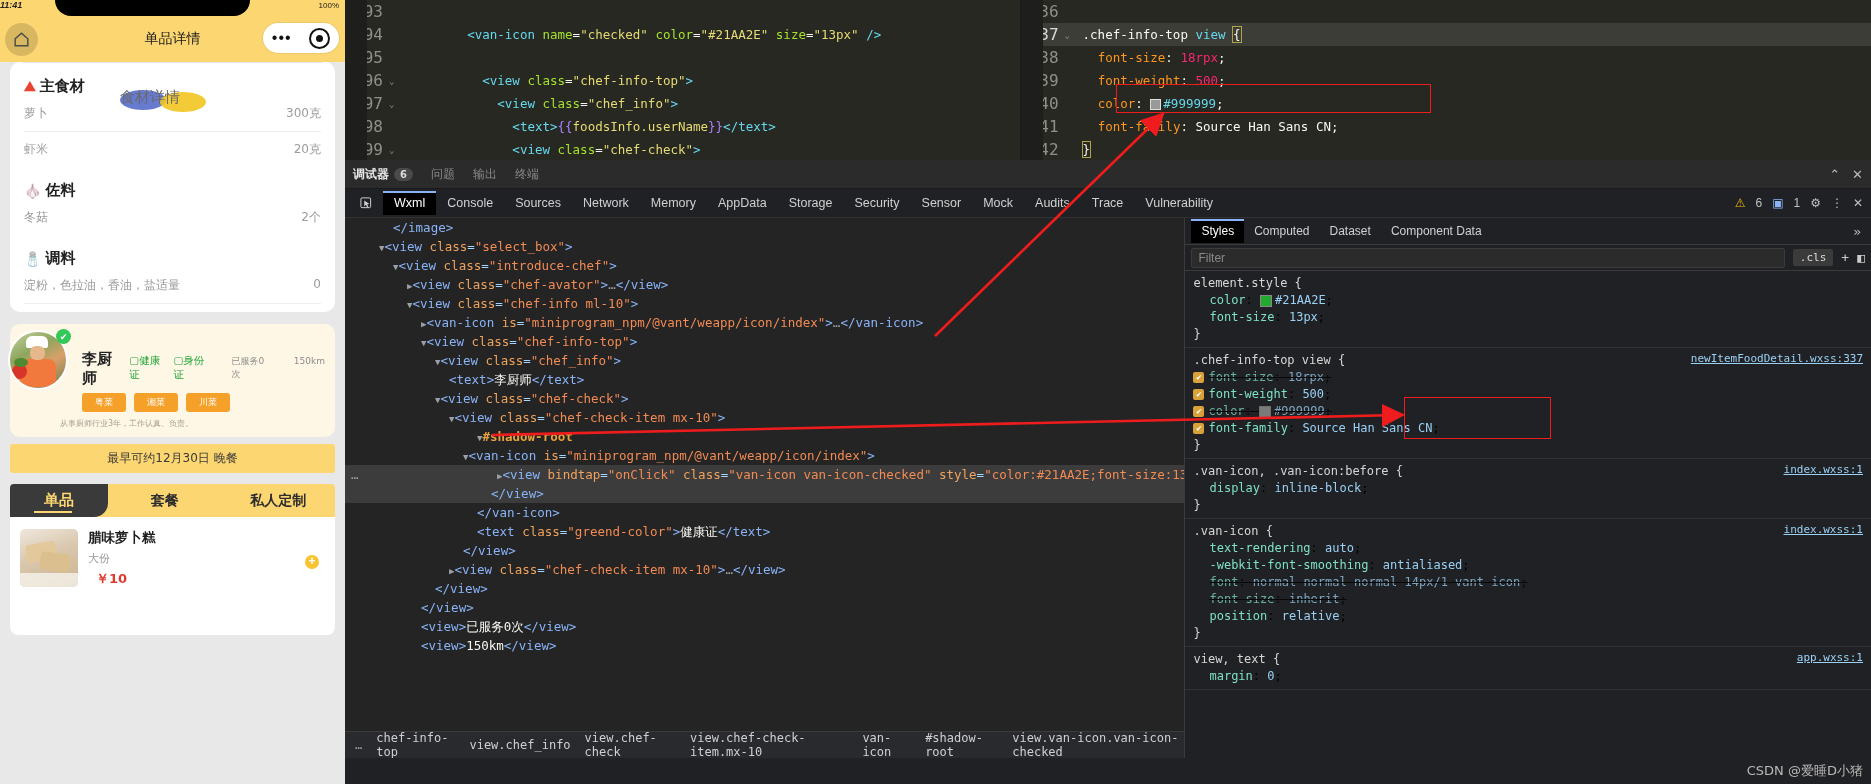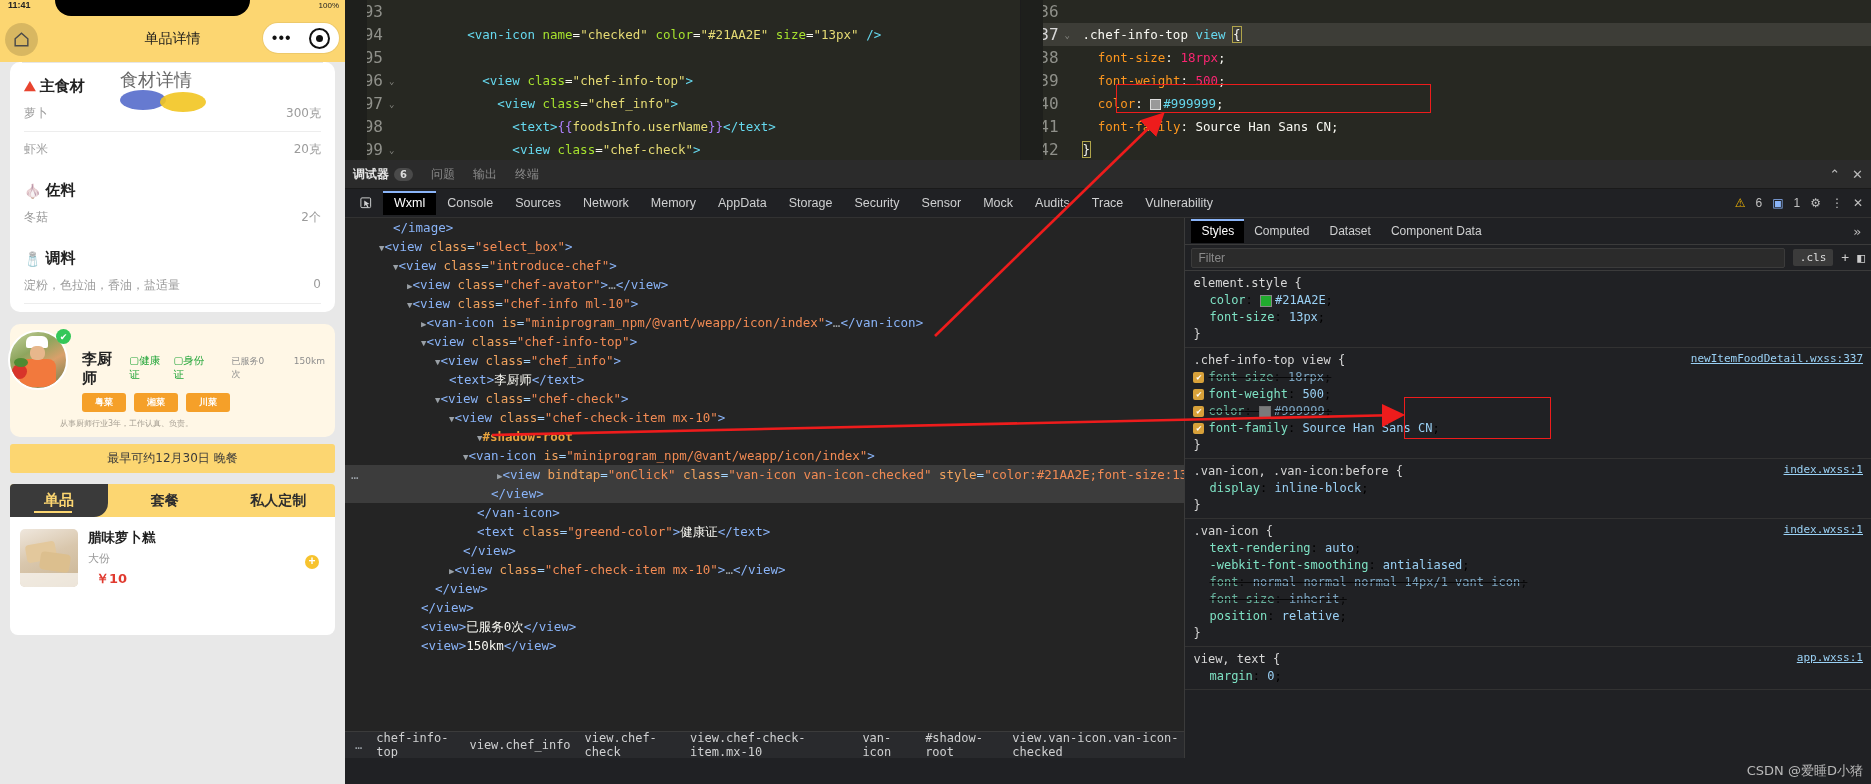--- a/index.html
+++ b/index.html
@@ -3,35 +3,35 @@
 <meta charset="utf-8">
 <style>
   html,body{margin:0;padding:0;background:#1e1e1e;}
   body{width:1871px;height:784px;overflow:hidden;font-family:"Liberation Sans",sans-serif;}
   .root{position:relative;width:1871px;height:784px;background:#252526;}
 
   
   .sim{position:absolute;left:0;top:0;width:345px;height:784px;background:#ffffff;overflow:hidden;}
   .sim-statusbar{height:16px;background:#fcd671;position:relative;}
   .sim-notch{position:absolute;left:55px;top:-8px;width:195px;height:24px;background:#000;border-radius:0 0 16px 16px;}
-  .sim-statusbar .st-left{position:absolute;left:8px;top:0px;font-size:9px;color:#222;font-weight:bold;}
+  .sim-statusbar .st-left{position:absolute;left:0;top:0px;font-size:9px;color:#222;font-weight:bold;font-style:italic;}
   .sim-statusbar .st-right{position:absolute;right:6px;top:1px;font-size:8px;color:#222;}
   .sim-nav{height:46px;background:#fcd671;display:flex;align-items:center;position:relative;}
   .home-btn{width:33px;height:33px;border-radius:50%;background:rgba(0,0,0,0.14);margin-left:5px;display:flex;align-items:center;justify-content:center;}
   .home-btn svg{width:19px;height:19px;}
   .sim-title{position:absolute;left:0;right:0;text-align:center;font-size:14px;color:#1a1a1a;font-family:"DejaVu Sans",sans-serif;}
   .caps{position:absolute;right:6px;top:7px;width:76px;height:30px;border-radius:16px;background:#fff;display:flex;align-items:center;justify-content:space-around;box-shadow:0 0 0 1px rgba(0,0,0,.06);}
   .caps .dots{font-size:16px;letter-spacing:1px;color:#111;line-height:10px;}
   .caps .tgt{width:17px;height:17px;border-radius:50%;border:2px solid #111;display:flex;align-items:center;justify-content:center;}
   .caps .tgt i{width:7px;height:7px;background:#111;border-radius:50%;display:block;}
 
   .sim-body{position:relative;background:#e8e8e8;height:722px;}
   .card{background:#fff;border-radius:10px;margin:0 10px;padding:0 14px 8px 14px;position:relative;}
   .card .hr-top{height:1px;background:#e6e6e6;margin:0 -2px;}
-  .watermark{position:absolute;left:110px;top:6px;font-size:18px;color:#6a6a6a;font-family:"DejaVu Sans",sans-serif;}
+  .watermark{position:absolute;left:110px;top:26px;font-size:15px;color:#6a6a6a;font-family:"DejaVu Sans",sans-serif;}
   .wm-blue{position:absolute;left:110px;top:28px;width:46px;height:20px;border-radius:50%;background:#4b63c8;opacity:.85;}
   .wm-yellow{position:absolute;left:150px;top:30px;width:46px;height:20px;border-radius:50%;background:#f2c521;opacity:.9;}
   .sec-title{display:flex;align-items:center;gap:4px;font-size:15px;font-weight:bold;color:#222;padding-top:14px;font-family:"DejaVu Sans",sans-serif;position:relative;z-index:3;}
   .ing-row{display:flex;justify-content:space-between;font-size:12px;color:#9b9b9b;padding:9px 0;border-bottom:1px solid #ededed;font-family:"DejaVu Sans",sans-serif;}
   .ing-row.last{border-bottom:none;}
   .ic-red{color:#e8442f;font-size:14px;}
 
   .chef-card{margin:12px 10px 0 10px;background:#fff7e6;border-radius:10px;padding:10px 10px 8px 10px;position:relative;min-height:72px;}
   .chef-avatar{position:absolute;left:-2px;top:6px;width:56px;height:56px;border-radius:50%;overflow:hidden;border:2px solid #fff;background:linear-gradient(150deg,#c7d4a0 0%,#8ea55e 35%,#d9a06b 60%,#6c7b4a 100%);}
   .chef-avatar .hat{position:absolute;left:16px;top:4px;width:22px;height:12px;background:#fff;border-radius:6px 6px 2px 2px;}
@@ -39,21 +39,21 @@
   .chef-avatar .body{position:absolute;left:10px;top:27px;width:36px;height:28px;background:#f2793d;border-radius:8px 8px 0 0;}
   .chef-avatar .tom{position:absolute;left:2px;top:32px;width:15px;height:15px;border-radius:50%;background:#d8342a;}
   .chef-avatar .leaf{position:absolute;left:4px;top:26px;width:14px;height:9px;border-radius:50%;background:#4f8a32;}
   .verified{position:absolute;left:46px;top:5px;width:15px;height:15px;border-radius:50%;background:#34c759;display:flex;align-items:center;justify-content:center;color:#fff;font-size:9px;}
   .chef-line1{margin-left:62px;display:flex;align-items:baseline;gap:7px;padding-top:16px;}
   .chef-name{font-size:15px;font-weight:bold;color:#222;font-family:"DejaVu Sans",sans-serif;}
   .badge-green{font-size:10.5px;color:#24a63a;font-family:"DejaVu Sans",sans-serif;}
   .chef-served{font-size:9px;color:#8d8d8d;margin-left:14px;font-family:"DejaVu Sans",sans-serif;}
   .chef-km{font-size:9px;color:#8d8d8d;margin-left:18px;font-family:"DejaVu Sans",sans-serif;}
   .tags{margin-left:62px;display:flex;gap:8px;margin-top:5px;}
-  .tag{background:#f5a029;color:#fff;font-size:9px;border-radius:3px;padding:3px 13px;font-family:"DejaVu Sans",sans-serif;font-weight:bold;}
+  .tag{background:#f5a029;color:#fff;font-size:9px;border-radius:3px;padding:3px 13px;font-family:"DejaVu Sans",sans-serif;}
   .chef-desc{margin-left:40px;margin-top:6px;font-size:8px;color:#a7a094;font-family:"DejaVu Sans",sans-serif;}
 
   .book-bar{margin:7px 10px 0 10px;background:#fcd671;border-radius:3px;text-align:center;font-size:12px;color:#3a3a3a;padding:6px 0;font-family:"DejaVu Sans",sans-serif;}
 
   .tabs-wrap{margin:11px 10px 0 10px;background:#fcd671;border-radius:4px 4px 0 0;display:flex;height:33px;align-items:stretch;position:relative;justify-content:space-between;}
   .tab-act{background:#3a3a3a;color:#fcd671;font-size:15px;font-weight:bold;display:flex;align-items:center;justify-content:center;width:98px;border-radius:4px 0 14px 0;font-family:"DejaVu Sans",sans-serif;position:relative;}
   .tab-act .ul{position:absolute;bottom:4px;left:24px;width:38px;height:2px;background:#fcd671;}
   .tab-n{flex:1;display:flex;align-items:center;justify-content:center;font-size:14px;font-weight:bold;color:#2e2e2e;font-family:"DejaVu Sans",sans-serif;}
 
   .dish-card{margin:0 10px;background:#fff;border-radius:0 0 8px 8px;padding:12px 10px;display:flex;gap:10px;align-items:flex-start;height:94px;}

